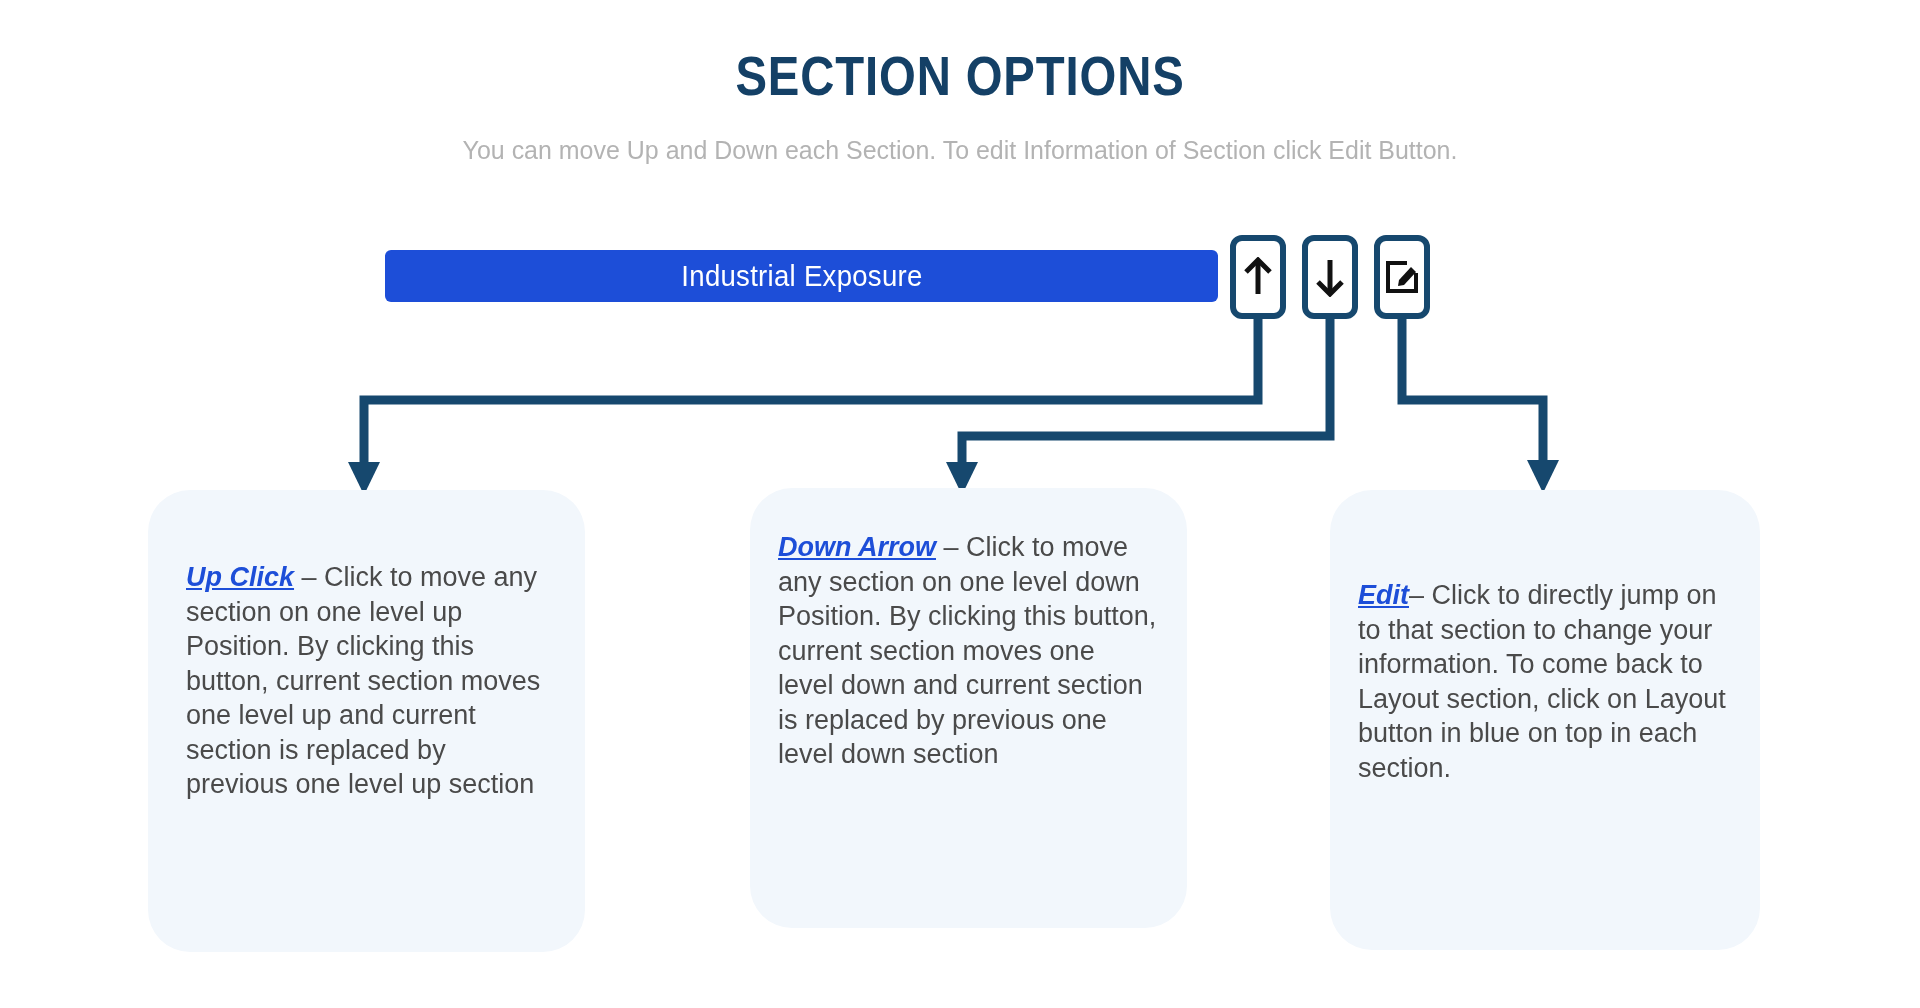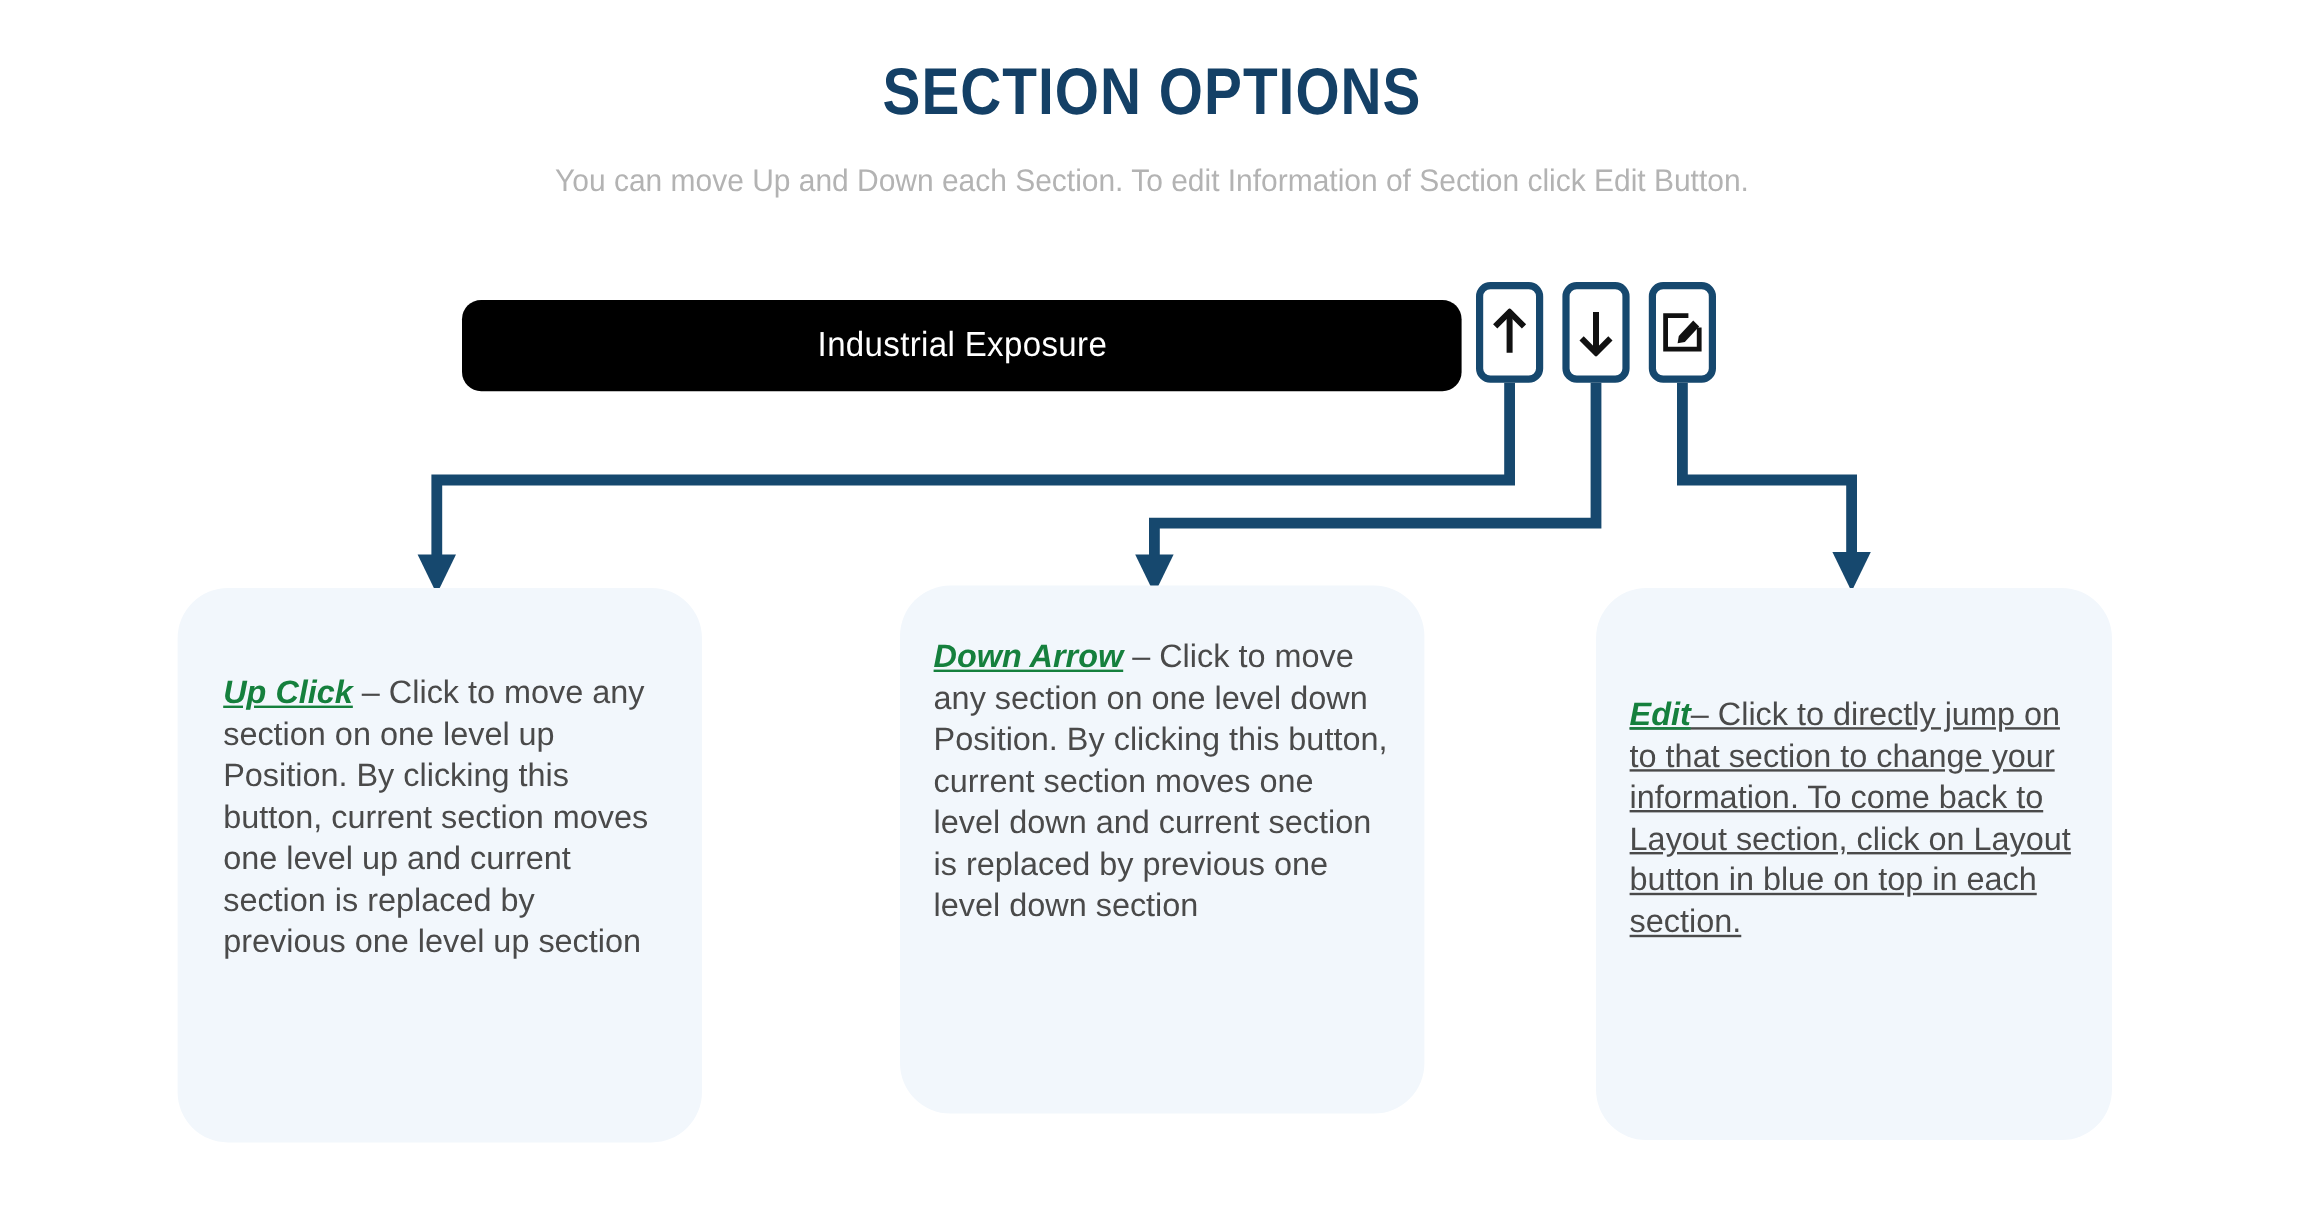--- a/index.html
+++ b/index.html
@@ -43,23 +43,23 @@
     transform: scaleX(0.96);
     transform-origin: center center;
   }
 
   
   #section-bar {
     position: absolute;
     left: 385px;
     top: 250px;
     width: 833px;
-    height: 76px;
-    background: #000000;
-    border-radius: 16px;
+    height: 52px;
+    background: #1d4ed8;
+    border-radius: 6px;
     color: #ffffff;
     display: flex;
     align-items: center;
     justify-content: center;
     font-size: 29px;
     letter-spacing: 0.3px;
   }
   #section-bar .bar-label { transform: scaleX(0.95); }
 
   .icon-button {
@@ -101,35 +101,34 @@
     line-height: 1.28;
   }
   .info-card .card-text {
     display: block;
     white-space: pre-line;
   }
   .card-term {
     font-weight: bold;
     font-style: italic;
     text-decoration: underline;
-    color: #15803d;
+    color: #1d4ed8;
   }
 
   #card-up {
     left: 148px;  top: 490px;  width: 437px;  height: 462px;
     padding: 70px 30px 0 38px;
   }
   #card-down {
     left: 750px;  top: 488px;  width: 437px;  height: 440px;
     padding: 42px 30px 0 28px;
   }
   #card-edit {
     left: 1330px; top: 490px;  width: 430px;  height: 460px;
     padding: 88px 22px 0 28px;
-    text-decoration: underline;
   }
 </style>
 </head>
 <body>
 
 <div id="page-title">SECTION OPTIONS</div>
 
 <div id="page-subtitle">You can move Up and Down each Section. To edit Information of Section click Edit Button.</div>
 
 <svg id="connectors" viewBox="0 0 1920 1008" width="1920" height="1008" aria-hidden="true">

